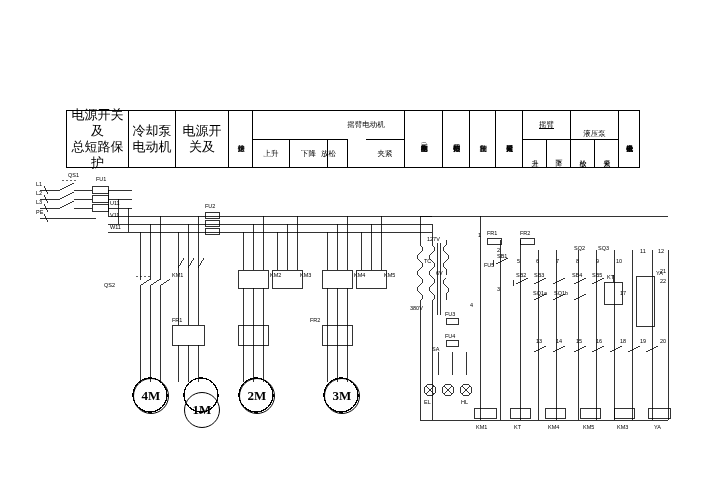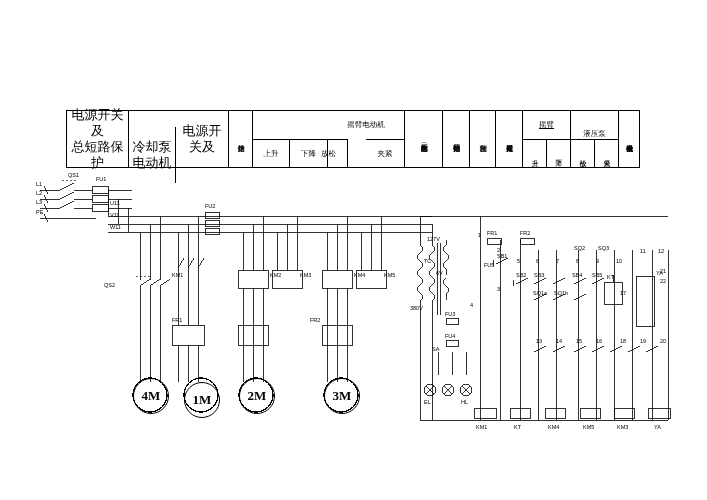--- a/index.html
+++ b/index.html
@@ -21,21 +21,21 @@
 
 <div id="root">
 
 
   <div class="hdr">
 
     <div class="hcell" style="left:0;top:0;width:62px;height:56px;">
       <span style="white-space:pre-line;">电源开关及
 总短路保护</span>
     </div>
-    <div class="hcell" style="left:62px;top:16px;width:47px;height:56px;">
+    <div class="hcell" style="left:62px;top:0;width:47px;height:56px;">
       <span style="white-space:pre-line;">冷却泵
 电动机</span>
     </div>
     <div class="hcell" style="left:109px;top:0;width:53px;height:56px;">
       <span>电源开关及</span>
     </div>
     <div class="hcell" style="left:162px;top:0;width:24px;height:56px;font-size:7px;">
       <span style="writing-mode:vertical-rl;text-orientation:upright;letter-spacing:0px;">短路保护</span>
     </div>
 
@@ -275,21 +275,21 @@
       <line x1="574" y1="352" x2="586" y2="346"></line>
       <line x1="592" y1="352" x2="604" y2="346"></line>
       <line x1="610" y1="352" x2="622" y2="346"></line>
       <line x1="628" y1="352" x2="640" y2="346"></line>
       <line x1="646" y1="352" x2="658" y2="346"></line>
       <rect x="636" y="276" width="18" height="50"></rect>
     </g>
   </svg>
 
   <div class="motor" style="left:133px;top:378px;">4M</div>
-  <div class="motor" style="left:184px;top:382px;">1M</div>
+  <div class="motor" style="left:184px;top:392px;">1M</div>
   <div class="motor" style="left:239px;top:378px;">2M</div>
   <div class="motor" style="left:324px;top:378px;">3M</div>
 
   <div class="lbl" style="left:36px;top:181px;">L1</div>
   <div class="lbl" style="left:36px;top:190px;">L2</div>
   <div class="lbl" style="left:36px;top:199px;">L3</div>
   <div class="lbl" style="left:36px;top:209px;">PE</div>
 
   <div class="lbl" style="left:68px;top:172px;">QS1</div>
   <div class="lbl" style="left:96px;top:176px;">FU1</div>

